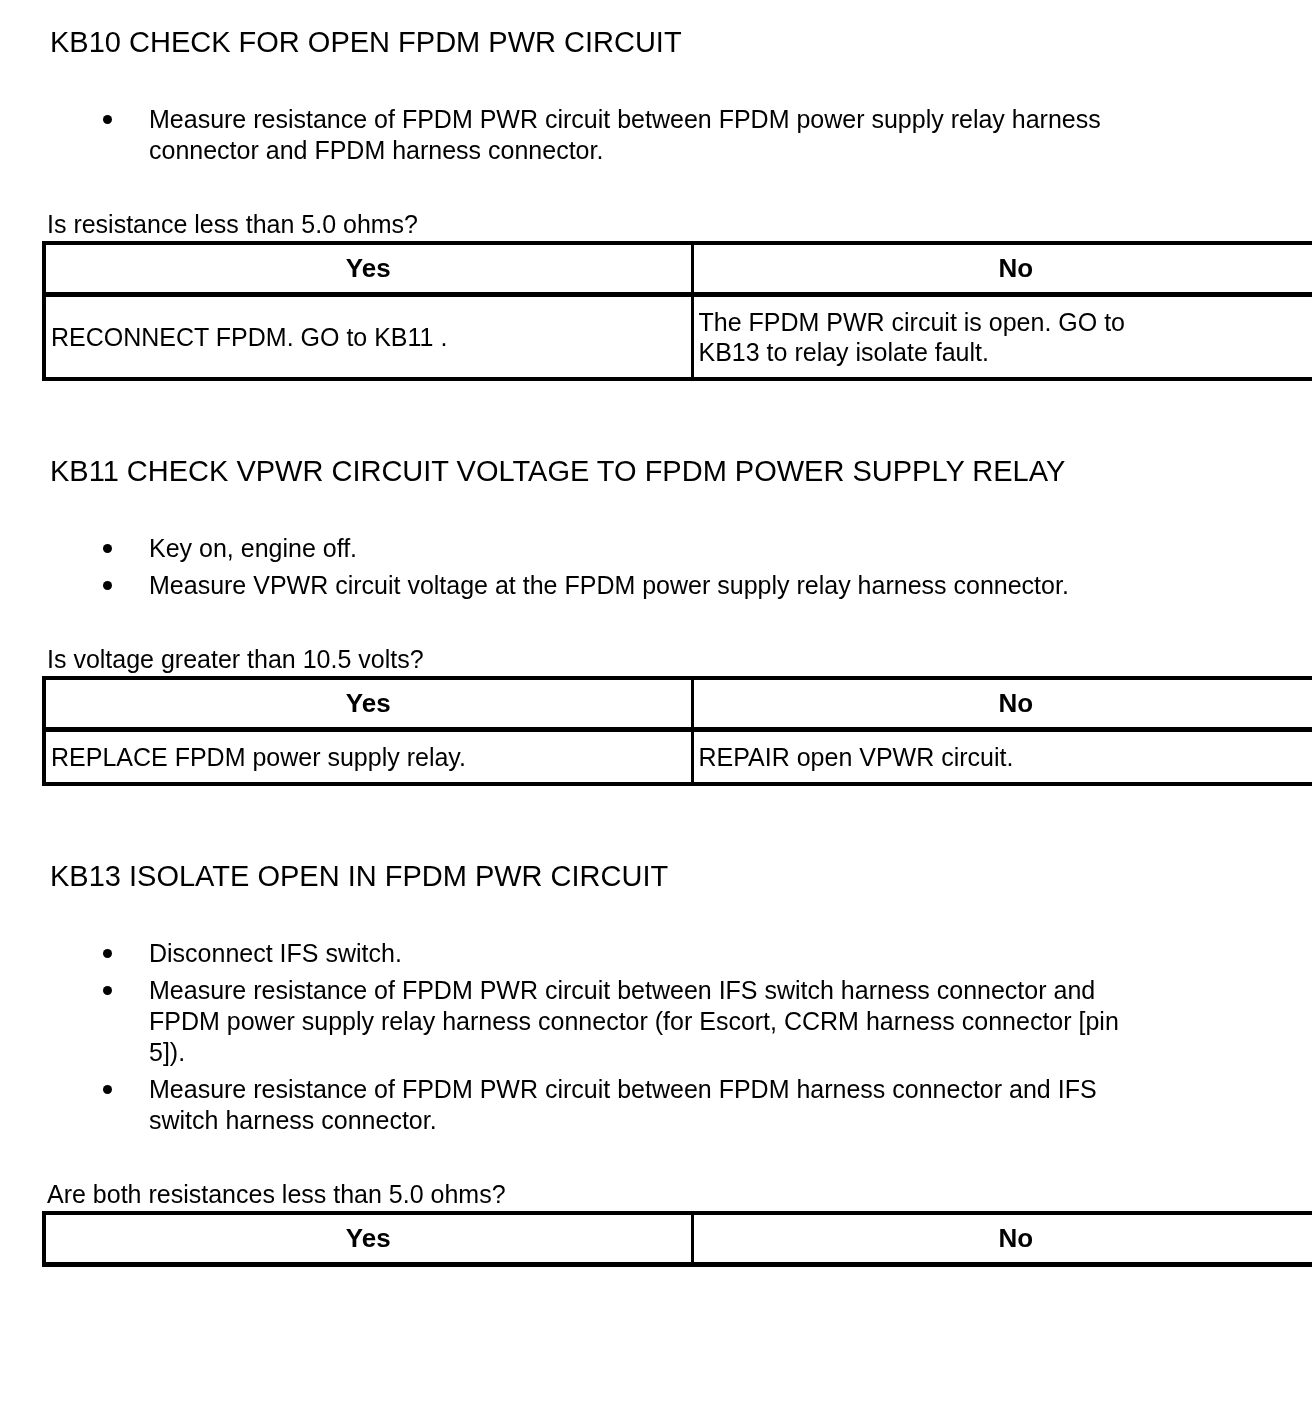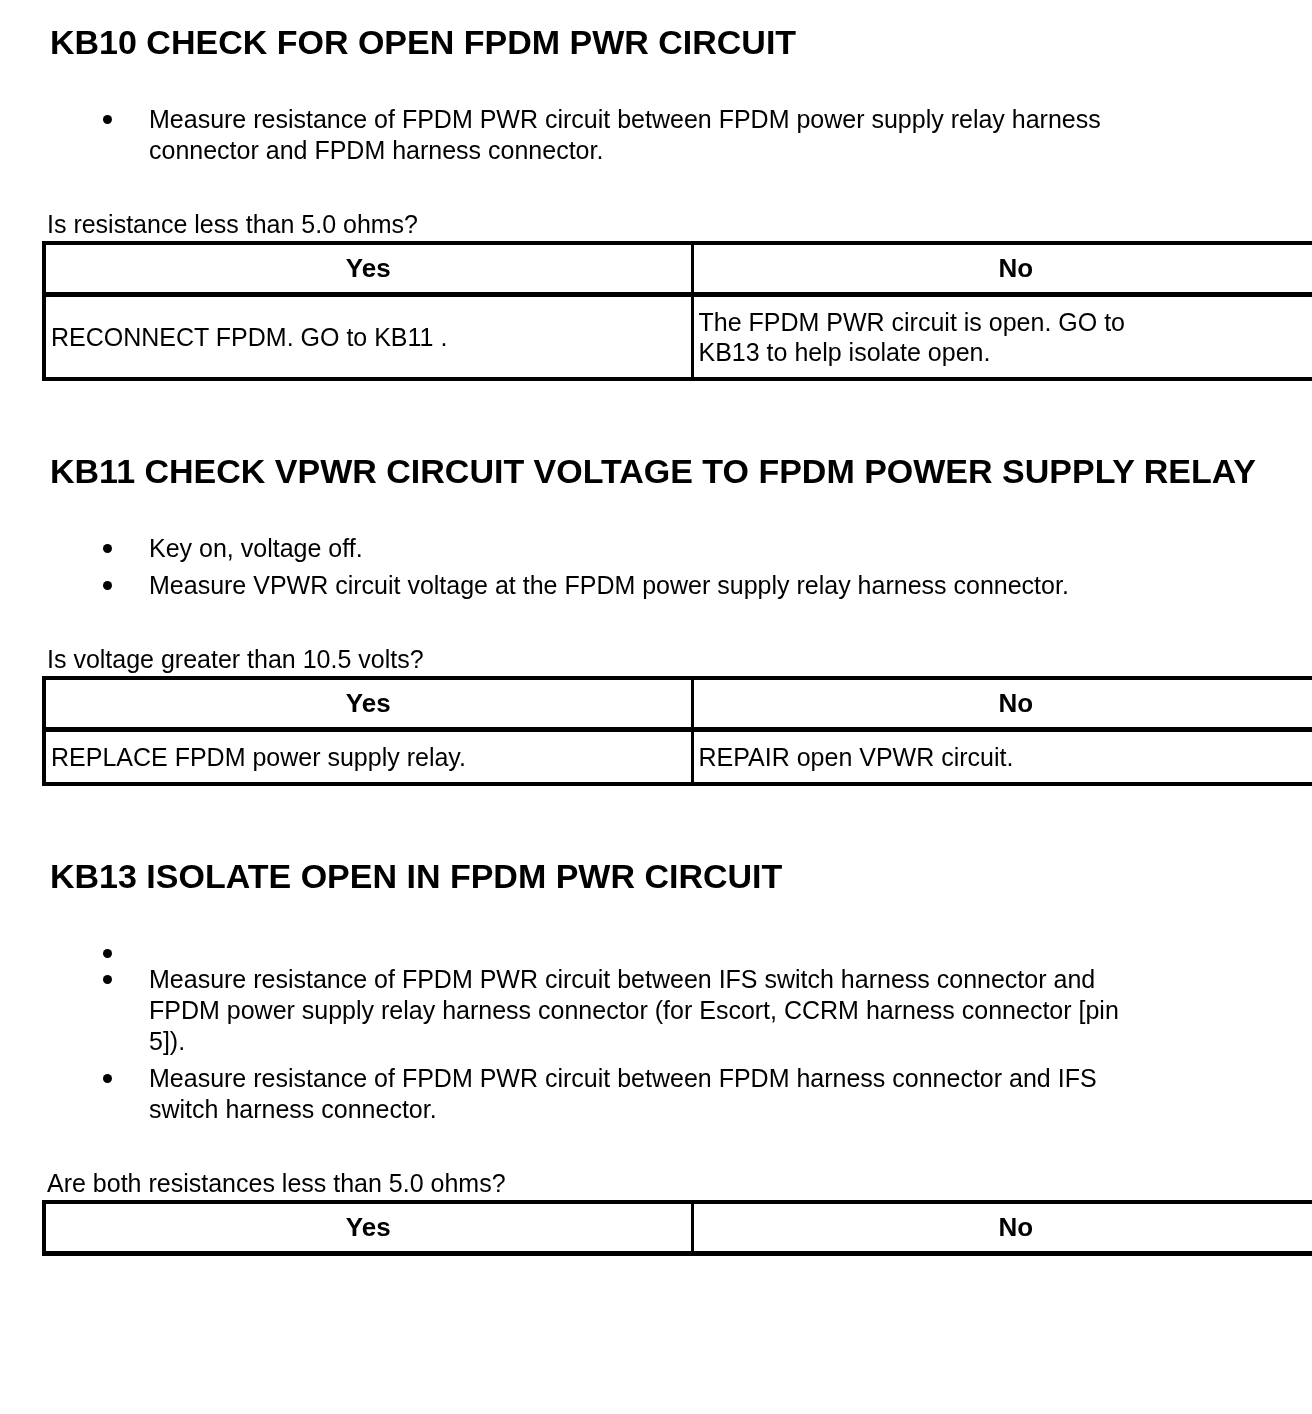--- a/index.html
+++ b/index.html
@@ -10,22 +10,22 @@
     background: #ffffff;
     color: #000000;
     font-family: "Liberation Sans", sans-serif;
     -webkit-font-smoothing: antialiased;
   }
   .page { padding-top: 24px; }
   .section { padding: 0 40px 0 42px; }
   .section + .section { margin-top: 72px; }
 
   .heading {
-    font-size: 34px;
-    font-weight: bold;
+    font-size: 29px;
+    font-weight: normal;
     line-height: 36px;
     margin: 0 0 0 8px;
     white-space: nowrap;
   }
 
   .bullets {
     list-style: none;
     margin: 44px 0 0 0;
     padding: 0;
   }
@@ -98,33 +98,33 @@
       <tbody>
           <tr>
         <th>Yes</th>
         <th>No</th>
       </tr>
       <tr>
         <td>
           <div>RECONNECT FPDM. GO to KB11 .</div>
         </td>
         <td>
-          <div class="cell-w470">The FPDM PWR circuit is open. GO to KB13 to help isolate open.</div>
+          <div class="cell-w470">The FPDM PWR circuit is open. GO to KB13 to relay isolate fault.</div>
         </td>
       </tr>
     </tbody>
       </table>
   </div>
 
   <div class="section">
     <h1 class="heading">KB11 CHECK VPWR CIRCUIT VOLTAGE TO FPDM POWER SUPPLY RELAY</h1>
     <ul class="bullets">
       <li class="bullet">
         <span class="dot"></span>
-        <span class="btext">Key on, voltage off.</span>
+        <span class="btext">Key on, engine off.</span>
       </li>
       <li class="bullet">
         <span class="dot"></span>
         <span class="btext">Measure VPWR circuit voltage at the FPDM power supply relay harness connector.</span>
       </li>
     </ul>
     <div class="question">Is voltage greater than 10.5 volts?</div>
     <table class="decision-table">
       <tbody>
           <tr>
@@ -141,20 +141,21 @@
       </tr>
     </tbody>
       </table>
   </div>
 
   <div class="section">
     <h1 class="heading">KB13 ISOLATE OPEN IN FPDM PWR CIRCUIT</h1>
     <ul class="bullets">
       <li class="bullet">
         <span class="dot"></span>
+        <span class="btext">Disconnect IFS switch.</span>
       </li>
       <li class="bullet">
         <span class="dot"></span>
         <span class="btext">Measure resistance of FPDM PWR circuit between IFS switch harness connector and FPDM power supply relay harness connector (for Escort, CCRM harness connector [pin 5]).</span>
       </li>
       <li class="bullet">
         <span class="dot"></span>
         <span class="btext">Measure resistance of FPDM PWR circuit between FPDM harness connector and IFS switch harness connector.</span>
       </li>
     </ul>

